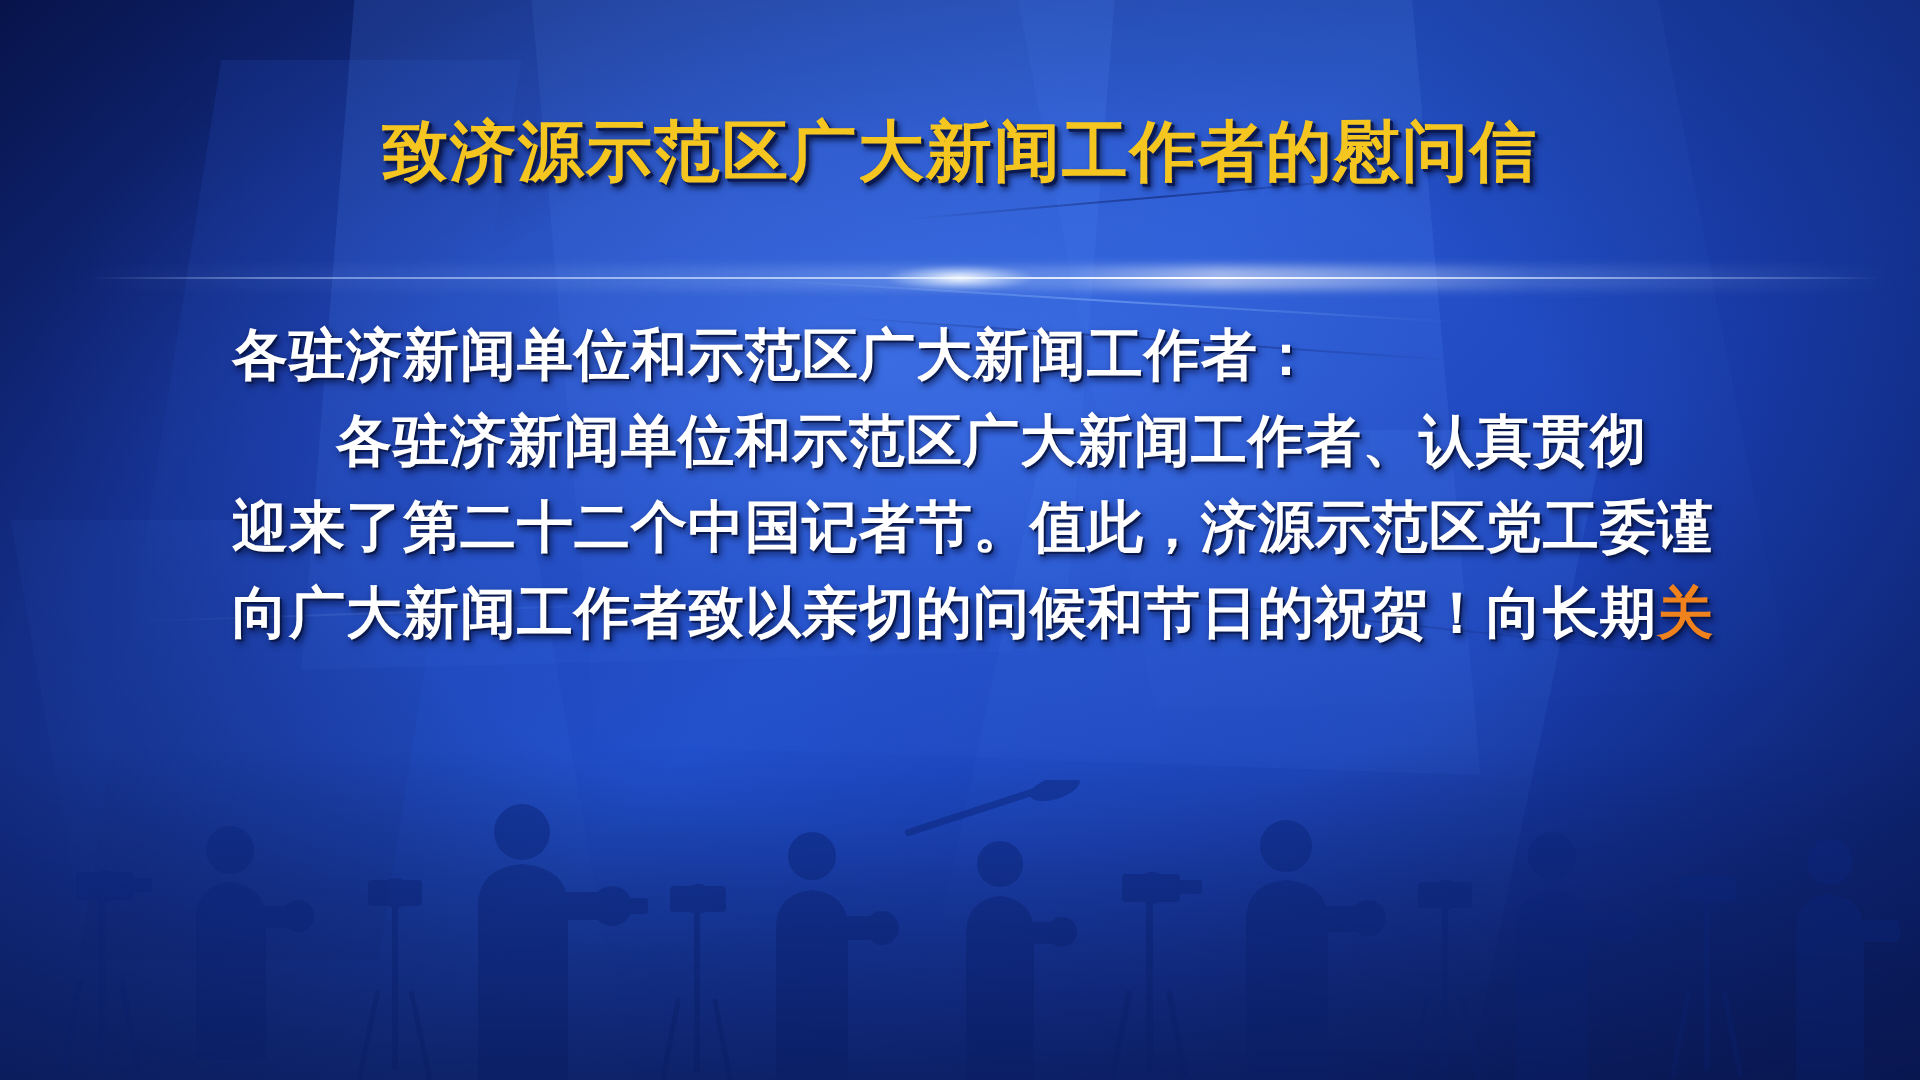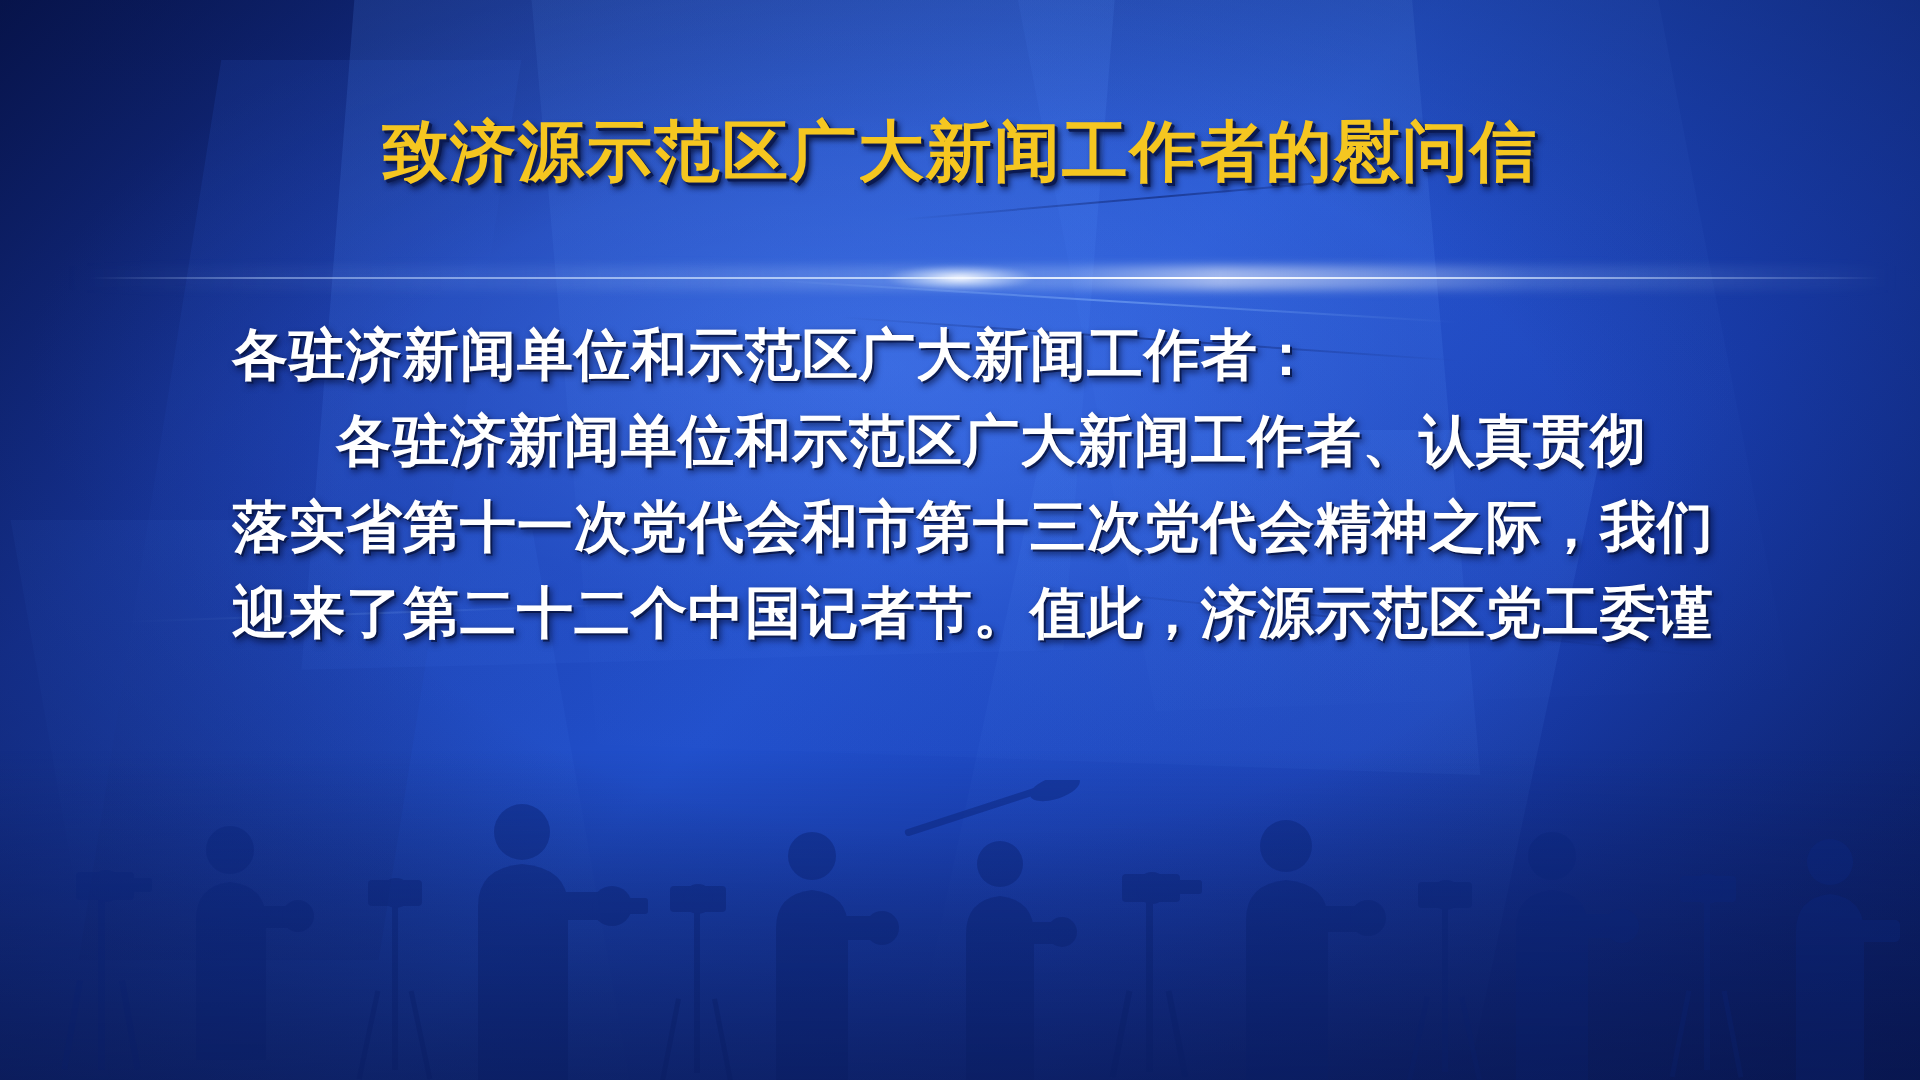--- a/index.html
+++ b/index.html
@@ -211,22 +211,24 @@
 
   <div class="beam-wrap">
     <div class="beam-soft"></div>
     <div class="beam-line"></div>
     <div class="beam-core"></div>
   </div>
 
   <div class="body-block">
     <div class="body-line">各驻济新闻单位和示范区广大新闻工作者：</div>
     <div class="body-line indent">各驻济新闻单位和示范区广大新闻工作者、认真贯彻</div>
-    <div class="body-line">落实省第十一次党代会和市第十三次党代会精神之际，我们</div>
     <div class="body-line">迎来了第二十二个中国记者节。值此，济源示范区党工委谨</div>
+    <div class="body-line">
+      <span>向广大新闻工作者致以亲切的问候和节日的祝贺！向长期</span><span class="hl">关</span>
+    </div>
   </div>
 
   <div class="silhouette-band">
     <svg viewBox="0 0 1920 300" preserveAspectRatio="none" aria-hidden="true">
       <g fill="#0e2a86" opacity="0.55">
 
         <g transform="translate(60,40)">
           <rect x="38" y="70" width="7" height="180"></rect>
           <rect x="10" y="160" width="6" height="90" transform="rotate(10 13 200)"></rect>
           <rect x="66" y="160" width="6" height="90" transform="rotate(-10 69 200)"></rect>

